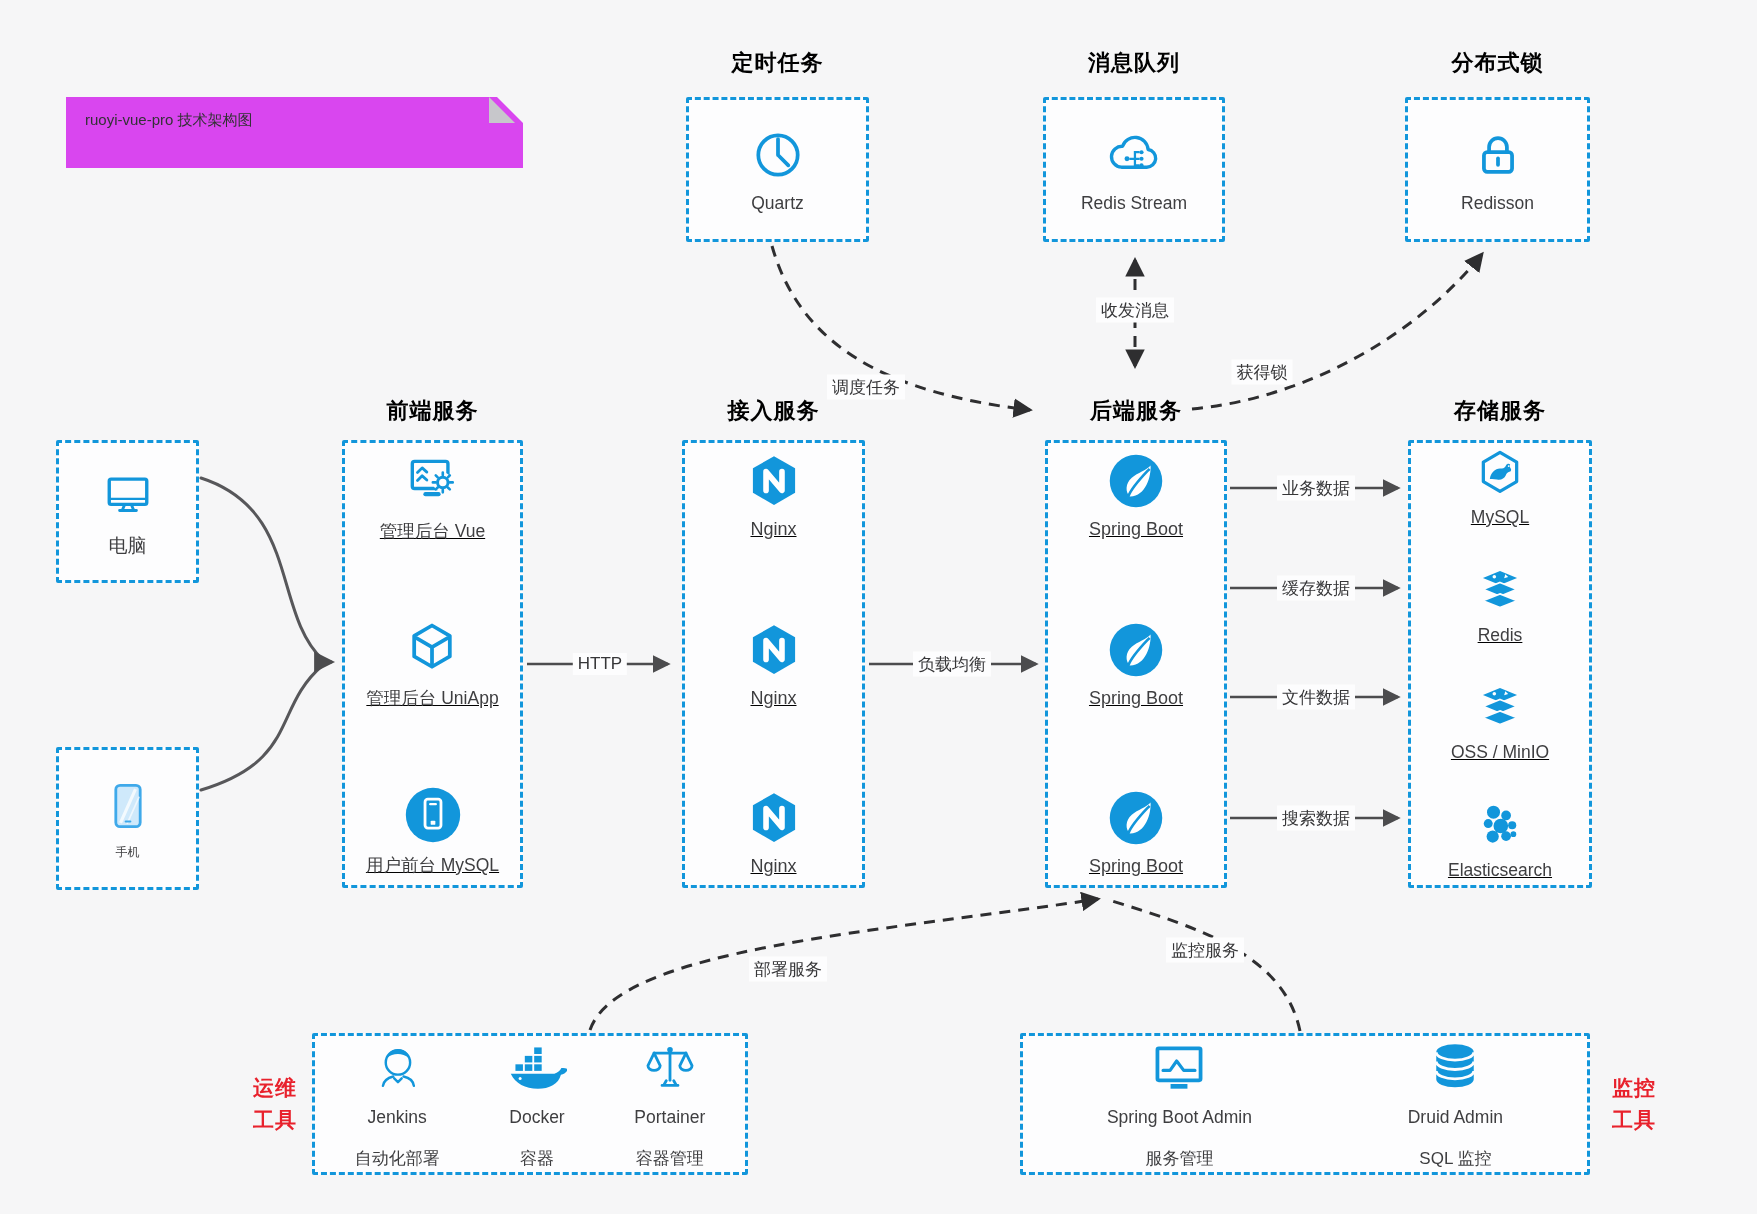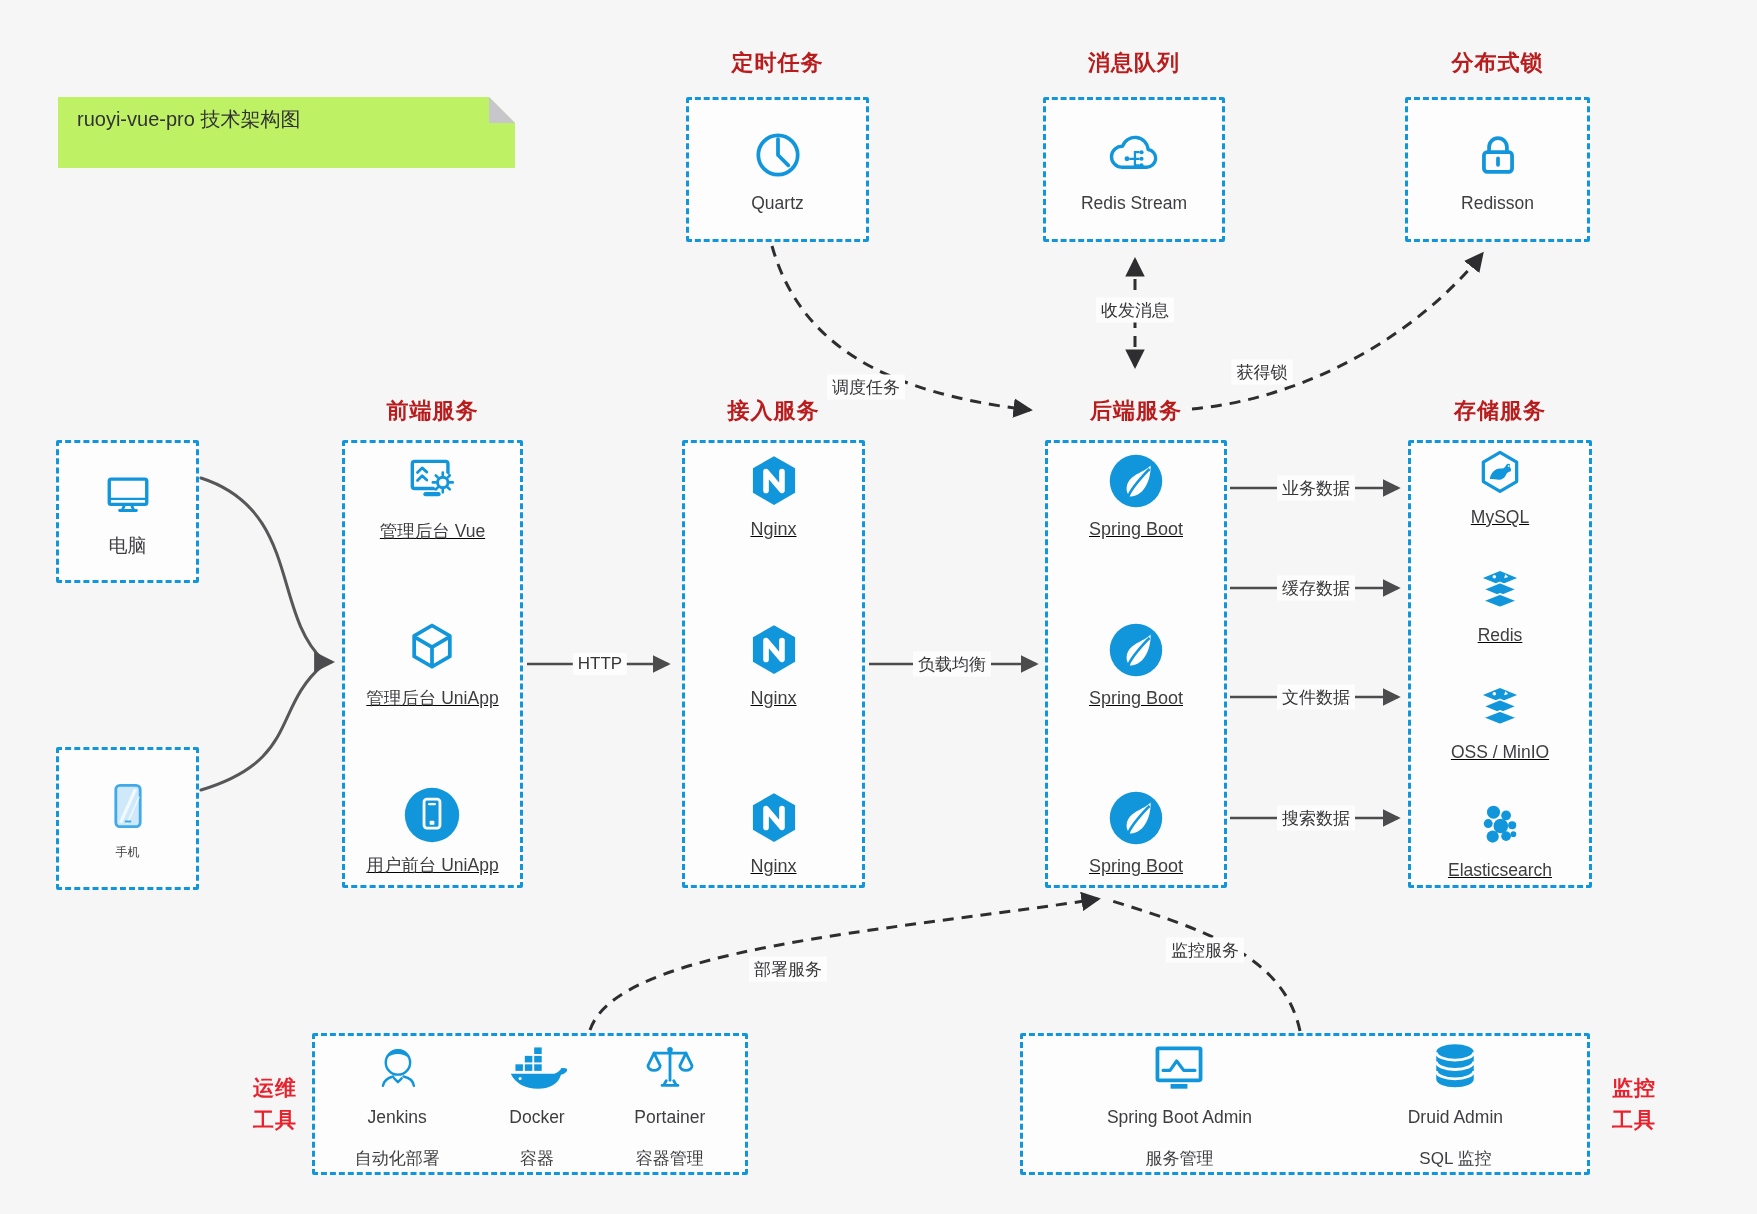--- a/index.html
+++ b/index.html
@@ -4,34 +4,34 @@
 <style>
   html,body{margin:0;padding:0;background:#f6f6f7;}
   .page{position:relative;width:1757px;height:1214px;background:#f6f6f7;
         font-family:"Liberation Sans","DejaVu Sans",sans-serif;overflow:hidden;}
   .overlay{position:absolute;left:0;top:0;width:1757px;height:1214px;z-index:1;}
   .box{position:absolute;border:3px dashed #1296db;background:#fdfdfe;box-sizing:border-box;
        display:flex;z-index:2;border-radius:2px;}
   .vcol{flex-direction:column;justify-content:space-between;align-items:center;padding:8px 0;text-decoration:underline;}
   .hrow{flex-direction:row;justify-content:space-around;align-items:center;padding:4px 6px;}
   .center1{flex-direction:column;justify-content:center;align-items:center;}
-  .gtitle{position:absolute;z-index:3;color:#b91c1c;font-weight:bold;font-size:22px;
+  .gtitle{position:absolute;z-index:3;color:#000000;font-weight:bold;font-size:22px;
           text-align:center;letter-spacing:1px;}
   .side-label{position:absolute;z-index:3;color:#e8212c;font-weight:bold;font-size:21px;
           text-align:center;line-height:1.5;letter-spacing:1px;}
   .item{display:flex;flex-direction:column;align-items:center;text-align:center;}
   .item .ic{width:60px;height:60px;display:block;}
   .sm .ic{width:52px;height:52px;}
   .lbl{margin-top:8px;font-size:17.5px;color:#3e3e40;white-space:nowrap;}
   .sub{margin-top:19px;font-size:17px;color:#3e3e40;white-space:nowrap;}
   .chip{position:absolute;z-index:4;transform:translate(-50%,-50%);background:#fdfdfe;
         padding:1px 5px;font-size:17px;color:#363638;white-space:nowrap;}
-  .note{position:absolute;left:58px;top:97px;width:457px;height:71px;background:#bef264;
+  .note{position:absolute;left:66px;top:97px;width:457px;height:71px;background:#d946ef;
         z-index:3;clip-path:polygon(0 0,431px 0,457px 26px,457px 71px,0 71px);
-        font-size:20px;color:#323234;line-height:27px;padding:9px 0 0 19px;box-sizing:border-box;}
+        font-size:15px;color:#323234;line-height:27px;padding:9px 0 0 19px;box-sizing:border-box;}
   .fold{position:absolute;left:489px;top:97px;width:26px;height:26px;background:#c7c7cb;
         z-index:4;clip-path:polygon(0 0,100% 100%,0 100%);}
 </style>
 </head>
 <body>
 
 <div class="page">
 
   <svg class="overlay" viewBox="0 0 1757 1214">
     <defs>
@@ -149,21 +149,21 @@
       </svg>
       <div class="lbl">管理后台 UniApp</div>
     </div>
     <div class="item">
       <svg class="ic" viewBox="0 0 64 64">
         <circle cx="32" cy="32" r="29" fill="#1296db"></circle>
         <rect x="23.5" y="15" width="17" height="31" rx="3" fill="none" stroke="#ffffff" stroke-width="3"></rect>
         <path d="M29 20.5 h6" stroke="#ffffff" stroke-width="2.4" stroke-linecap="round"></path>
         <rect x="29.5" y="38" width="5" height="4.5" rx="1" fill="#ffffff"></rect>
       </svg>
-      <div class="lbl">用户前台 UniApp</div>
+      <div class="lbl">用户前台 MySQL</div>
     </div>
   </div>
 
   <div class="box vcol" style="left:682px;top:440px;width:183px;height:448px;">
     <div class="item">
       <svg class="ic" viewBox="0 0 64 64">
         <path d="M32 5.5 L54.5 18.5 V44.5 L32 57.5 L9.5 44.5 V18.5 Z" fill="#1296db"></path>
         <path d="M23.5 42 V22 L40.5 42 V22" stroke="#ffffff" stroke-width="6" fill="none" stroke-linecap="round" stroke-linejoin="round"></path>
       </svg>
       <div class="lbl" style="font-size:18px;">Nginx</div>

